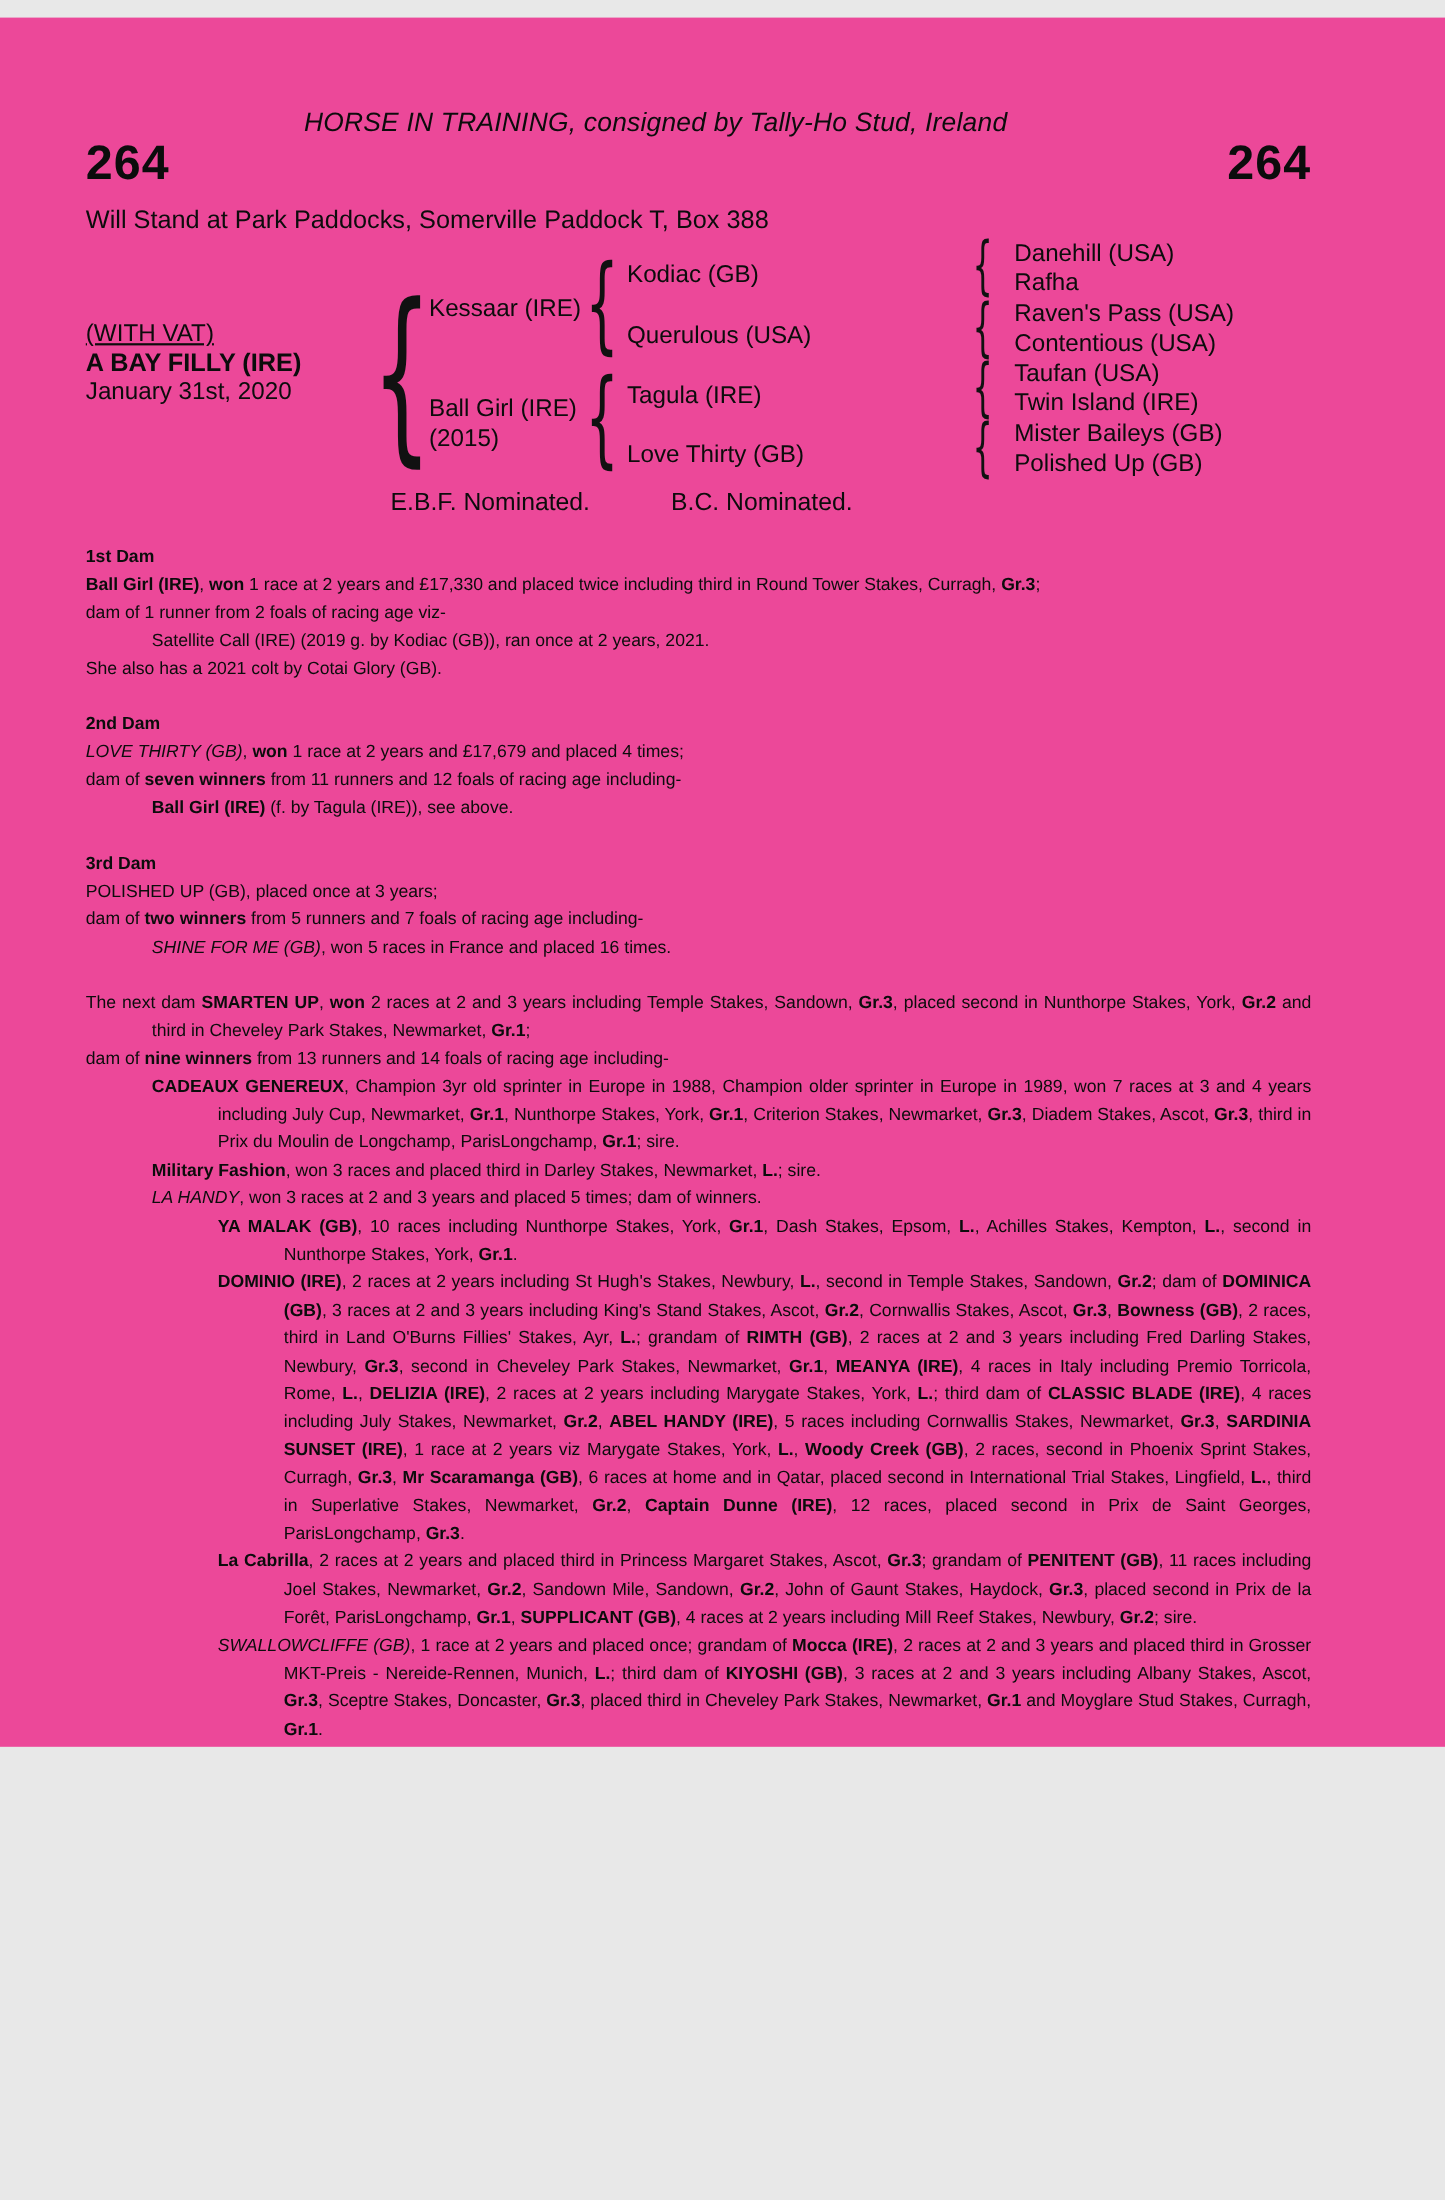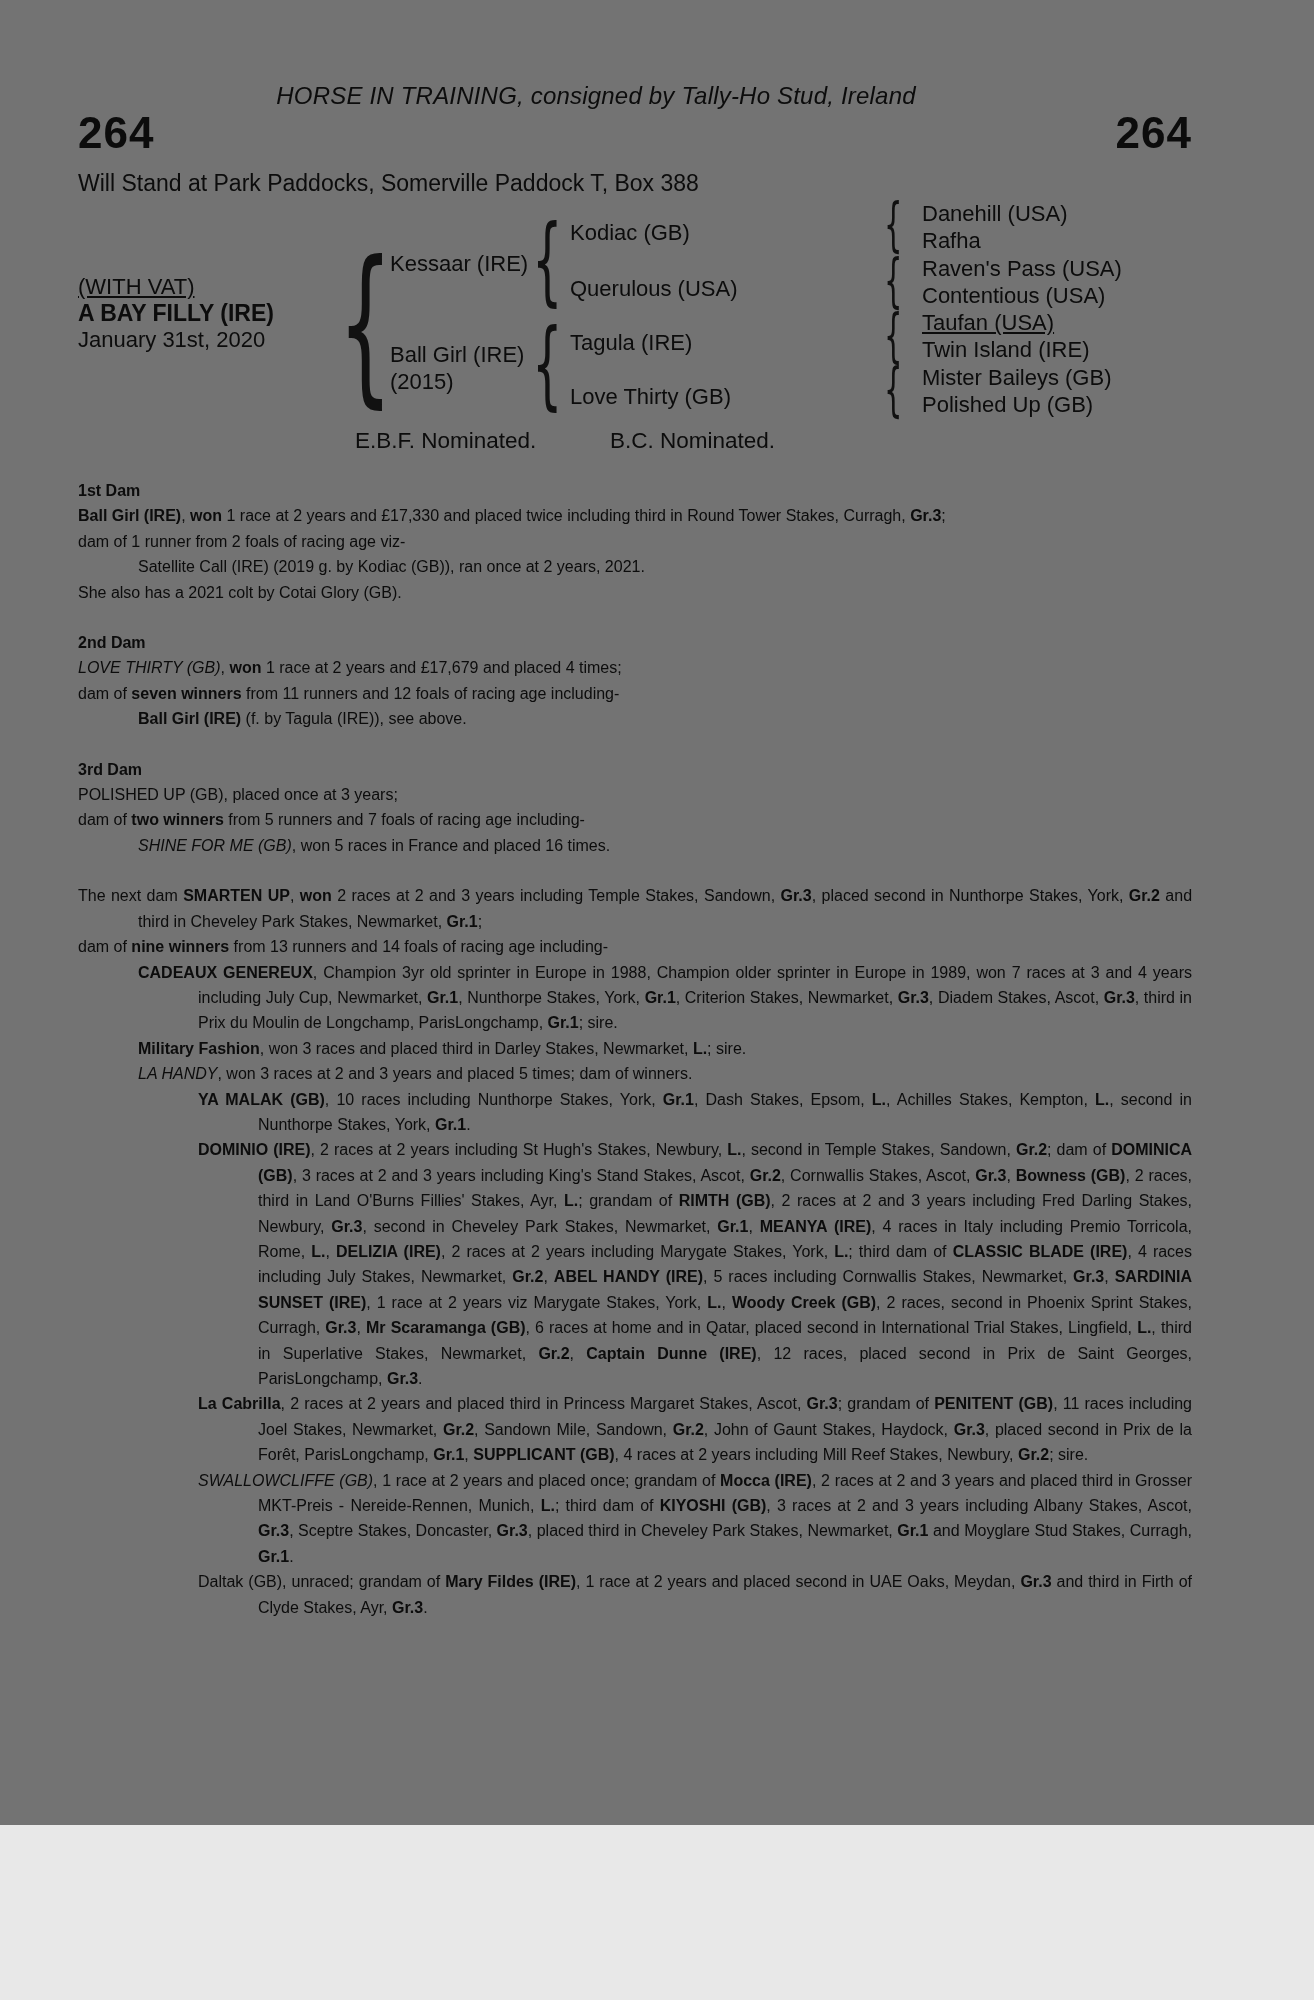--- a/index.html
+++ b/index.html
@@ -1,17 +1,17 @@
 <!DOCTYPE html>
 <html><head>
 <meta charset="utf-8">
 <style>
   html,body{margin:0;padding:0;background:#e8e8e8;}
   .page{
-    position:relative;width:1314px;height:1825px;margin:0 auto;background:#737373;
+    position:relative;width:1314px;height:1572px;margin:16px auto;background:#ec4899;
     font-family:"Liberation Sans",sans-serif;color:#0c0c0c;overflow:hidden;
     -webkit-font-smoothing:antialiased;
   }
   
   .cat-title{
     position:absolute;top:82px;left:0;right:122px;text-align:center;
     font-style:italic;font-size:24px;letter-spacing:.2px;white-space:nowrap;
   }
   .lot{position:absolute;top:108px;font-size:44px;font-weight:bold;letter-spacing:1px;}
   .lot-left{left:78px;}
@@ -27,21 +27,21 @@
   .g1-dam{top:342px;left:390px;}
   .g1-dam-year{top:369px;left:390px;}
   .g2-0{top:220px;left:570px;}
   .g2-1{top:276px;left:570px;}
   .g2-2{top:330px;left:570px;}
   .g2-3{top:384px;left:570px;}
   .g3-0{top:201px;left:922px;}
   .g3-1{top:228px;left:922px;}
   .g3-2{top:256px;left:922px;}
   .g3-3{top:283px;left:922px;}
-  .g3-4{top:310px;left:922px;text-decoration:underline;}
+  .g3-4{top:310px;left:922px;}
   .g3-5{top:337px;left:922px;}
   .g3-6{top:365px;left:922px;}
   .g3-7{top:392px;left:922px;}
   .brace{
     position:absolute;font-family:"DejaVu Sans",sans-serif;line-height:1;
     transform:scaleX(.5);transform-origin:left center;font-weight:400;color:#111;
   }
   .br-g1{left:338px;top:238px;font-size:172px;}
   .br-g2a{left:532px;top:212px;font-size:96px;}
   .br-g2b{left:532px;top:316px;font-size:96px;}

